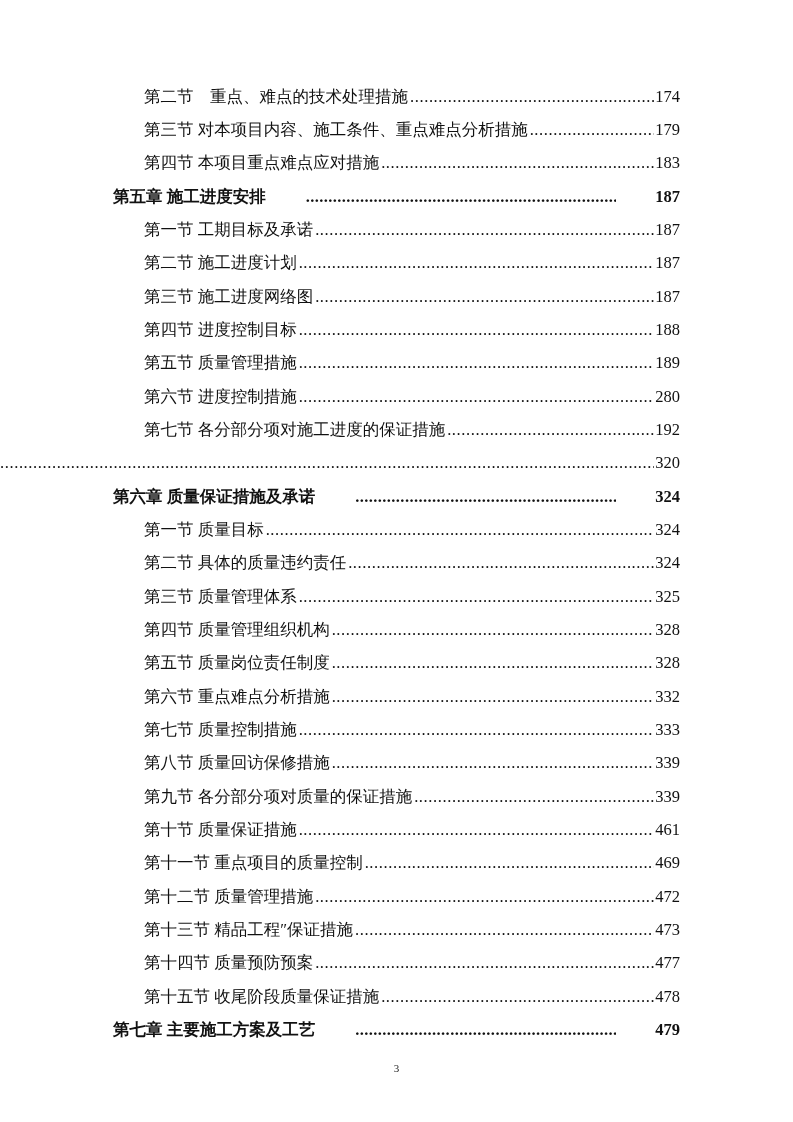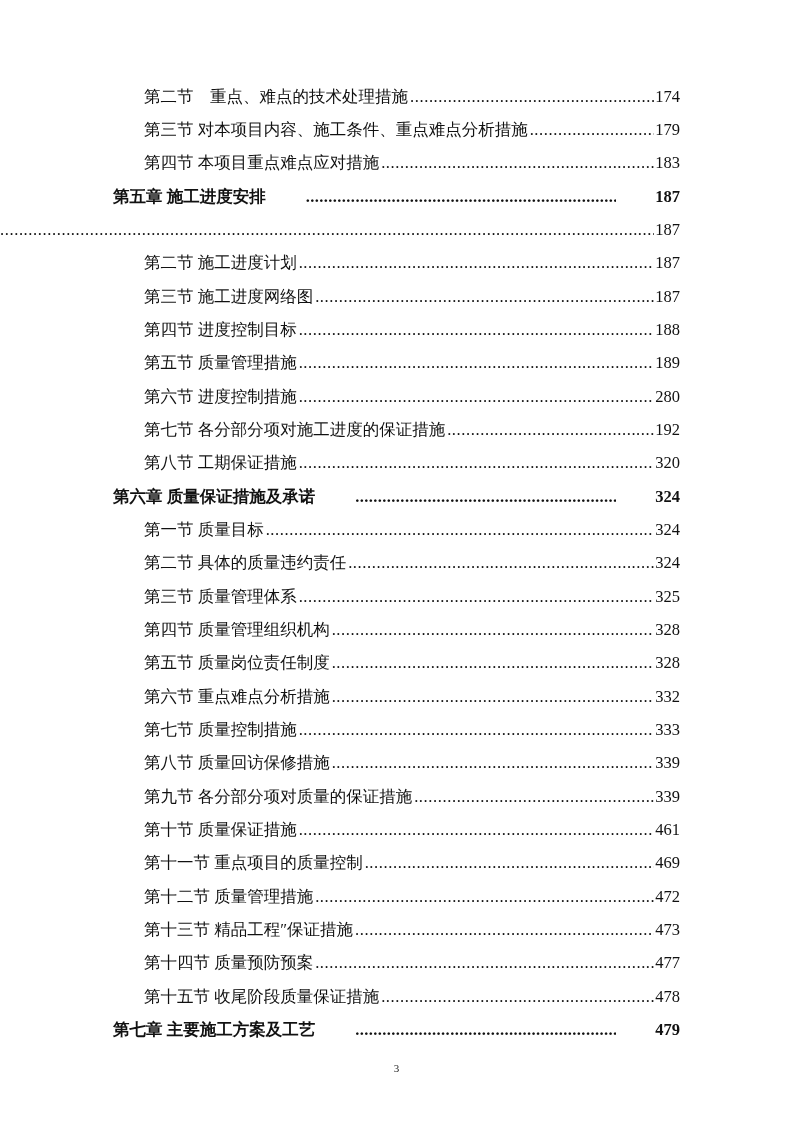--- a/index.html
+++ b/index.html
@@ -38,20 +38,21 @@
       <span class="label">第四节 本项目重点难点应对措施</span>
       <span class="dots"></span>
       <span class="page">183</span>
     </div>
   <div class="row chapter" style="top:185px">
       <span class="label">第五章 施工进度安排</span>
       <span class="dots"></span>
       <span class="page">187</span>
     </div>
   <div class="row section" style="top:218px">
+      <span class="label">第一节 工期目标及承诺</span>
       <span class="dots"></span>
       <span class="page">187</span>
     </div>
   <div class="row section" style="top:251px">
       <span class="label">第二节 施工进度计划</span>
       <span class="dots"></span>
       <span class="page">187</span>
     </div>
   <div class="row section" style="top:285px">
       <span class="label">第三节 施工进度网络图</span>
@@ -72,21 +73,20 @@
       <span class="label">第六节 进度控制措施</span>
       <span class="dots"></span>
       <span class="page">280</span>
     </div>
   <div class="row section" style="top:418px">
       <span class="label">第七节 各分部分项对施工进度的保证措施</span>
       <span class="dots"></span>
       <span class="page">192</span>
     </div>
   <div class="row section" style="top:451px">
-      <span class="label">第八节 工期保证措施</span>
       <span class="dots"></span>
       <span class="page">320</span>
     </div>
   <div class="row chapter" style="top:485px">
       <span class="label">第六章 质量保证措施及承诺</span>
       <span class="dots"></span>
       <span class="page">324</span>
     </div>
   <div class="row section" style="top:518px">
       <span class="label">第一节 质量目标</span>

